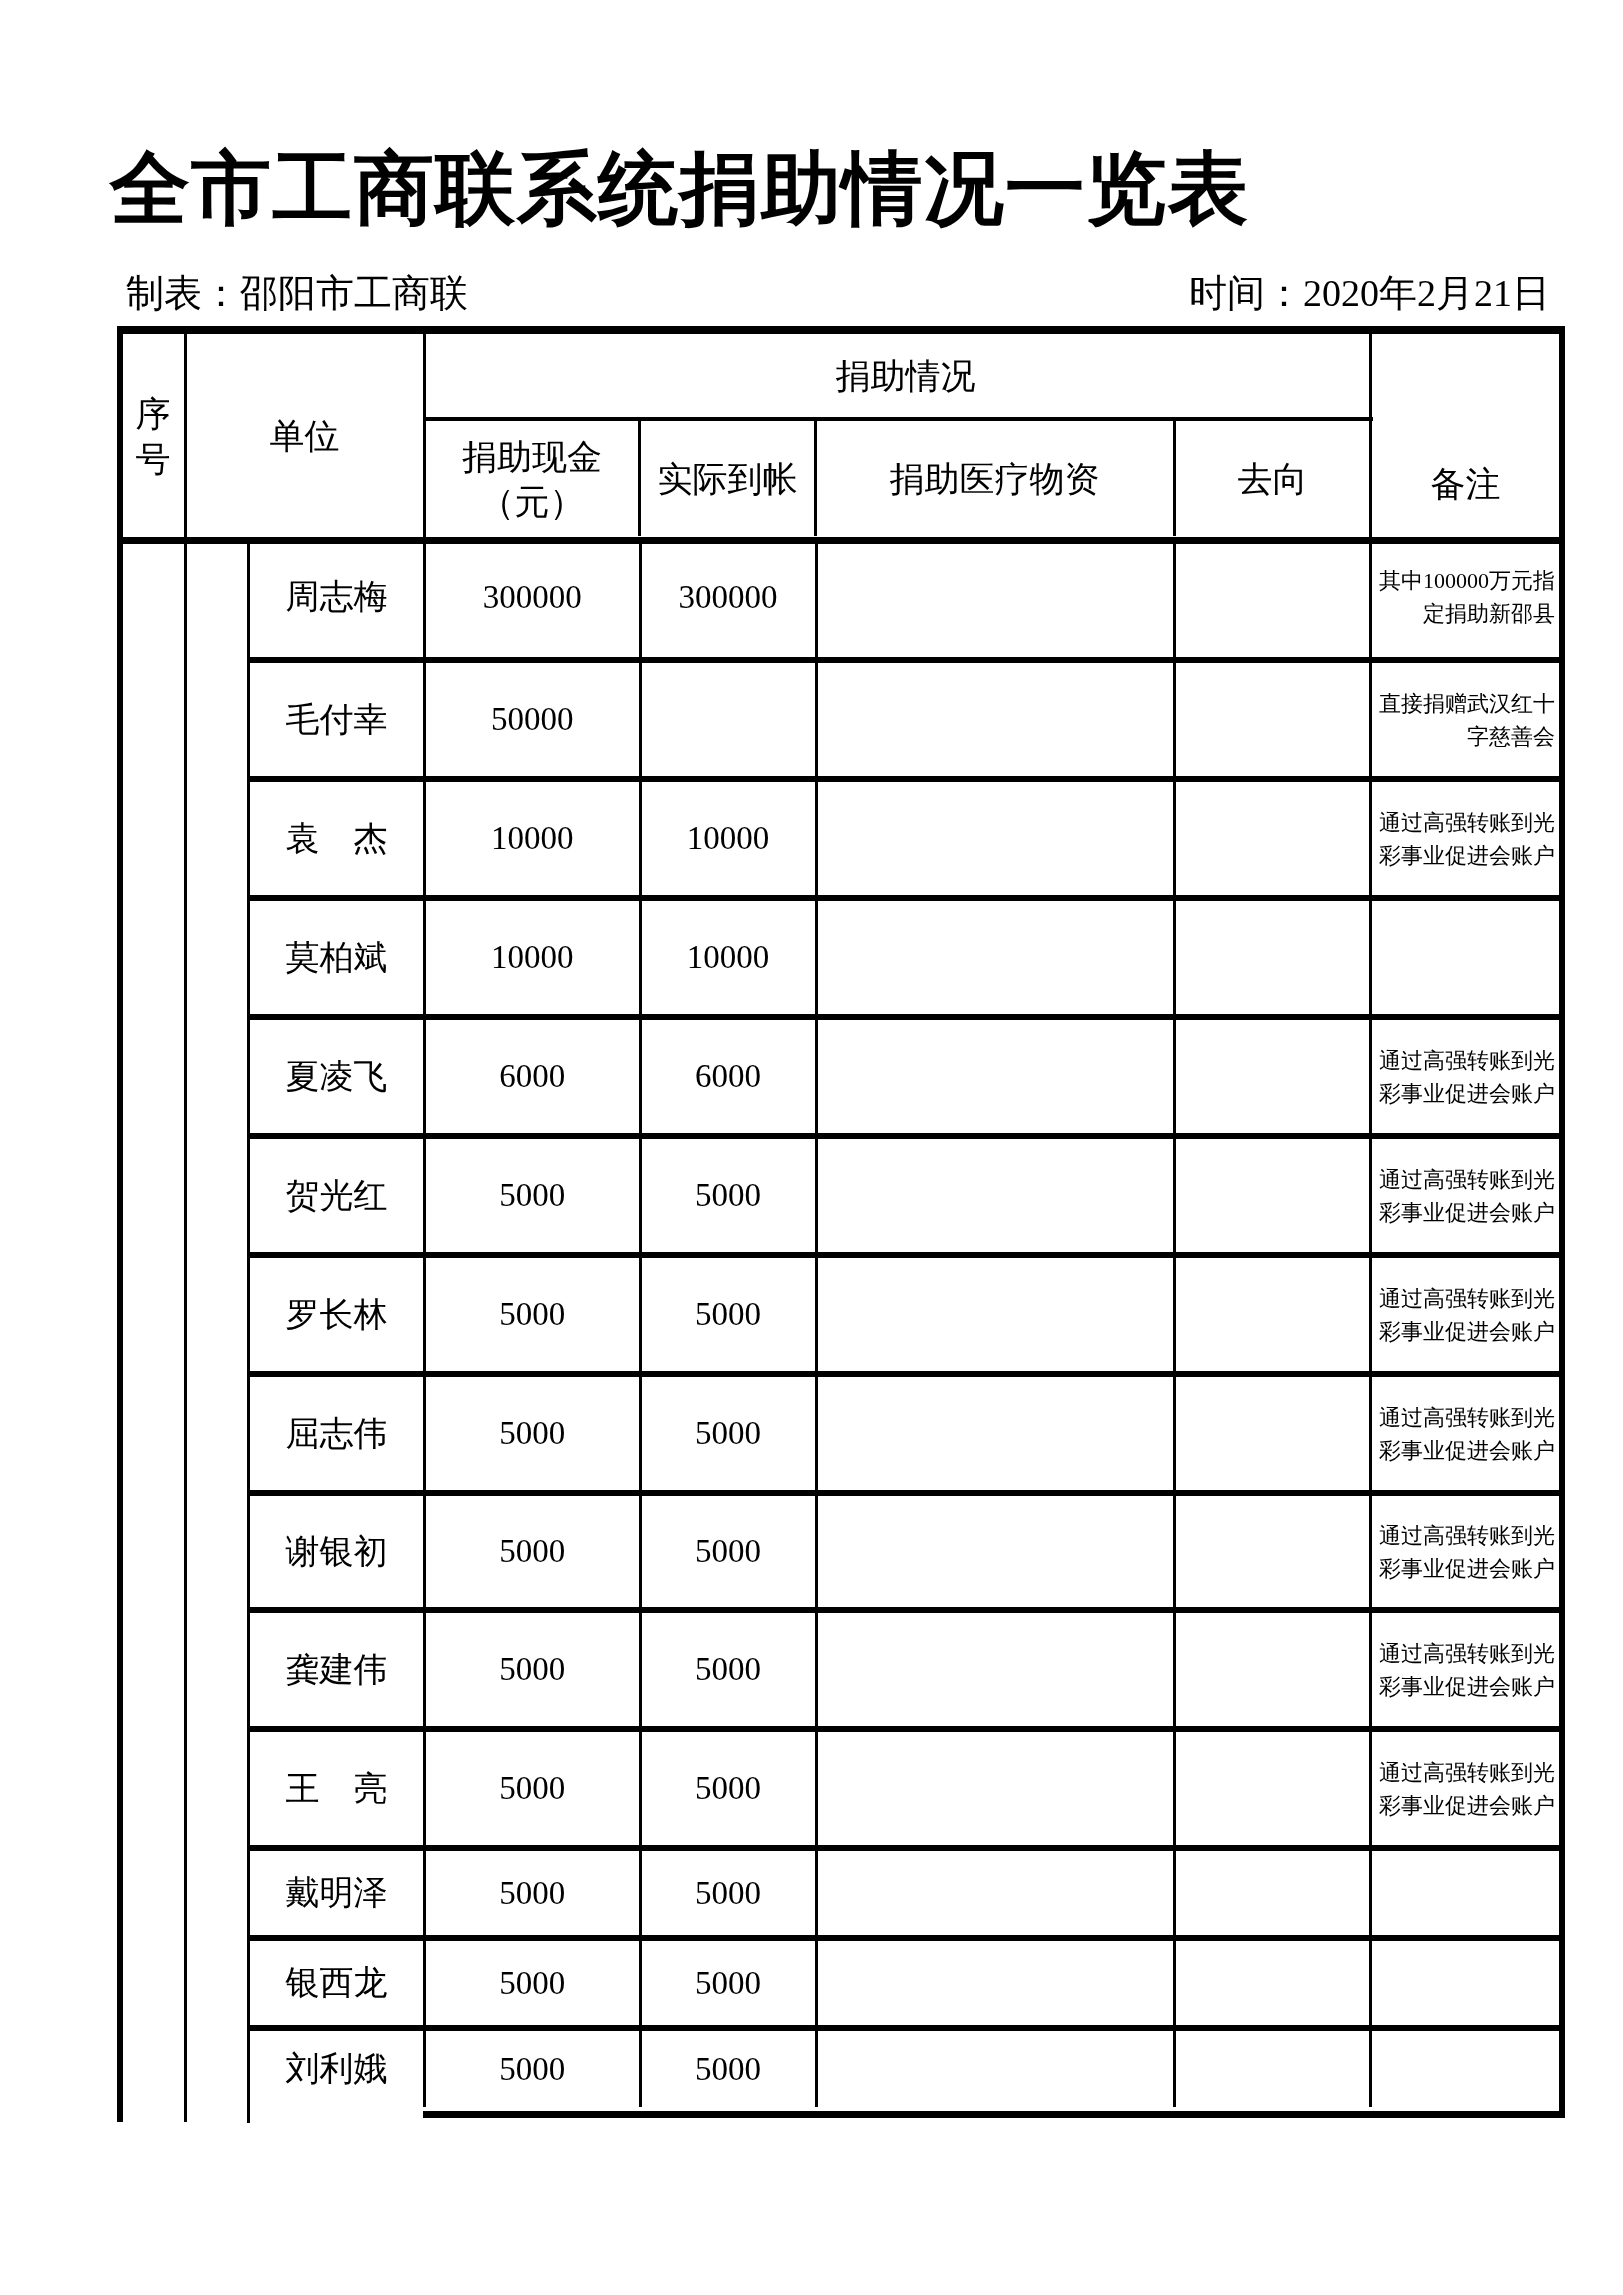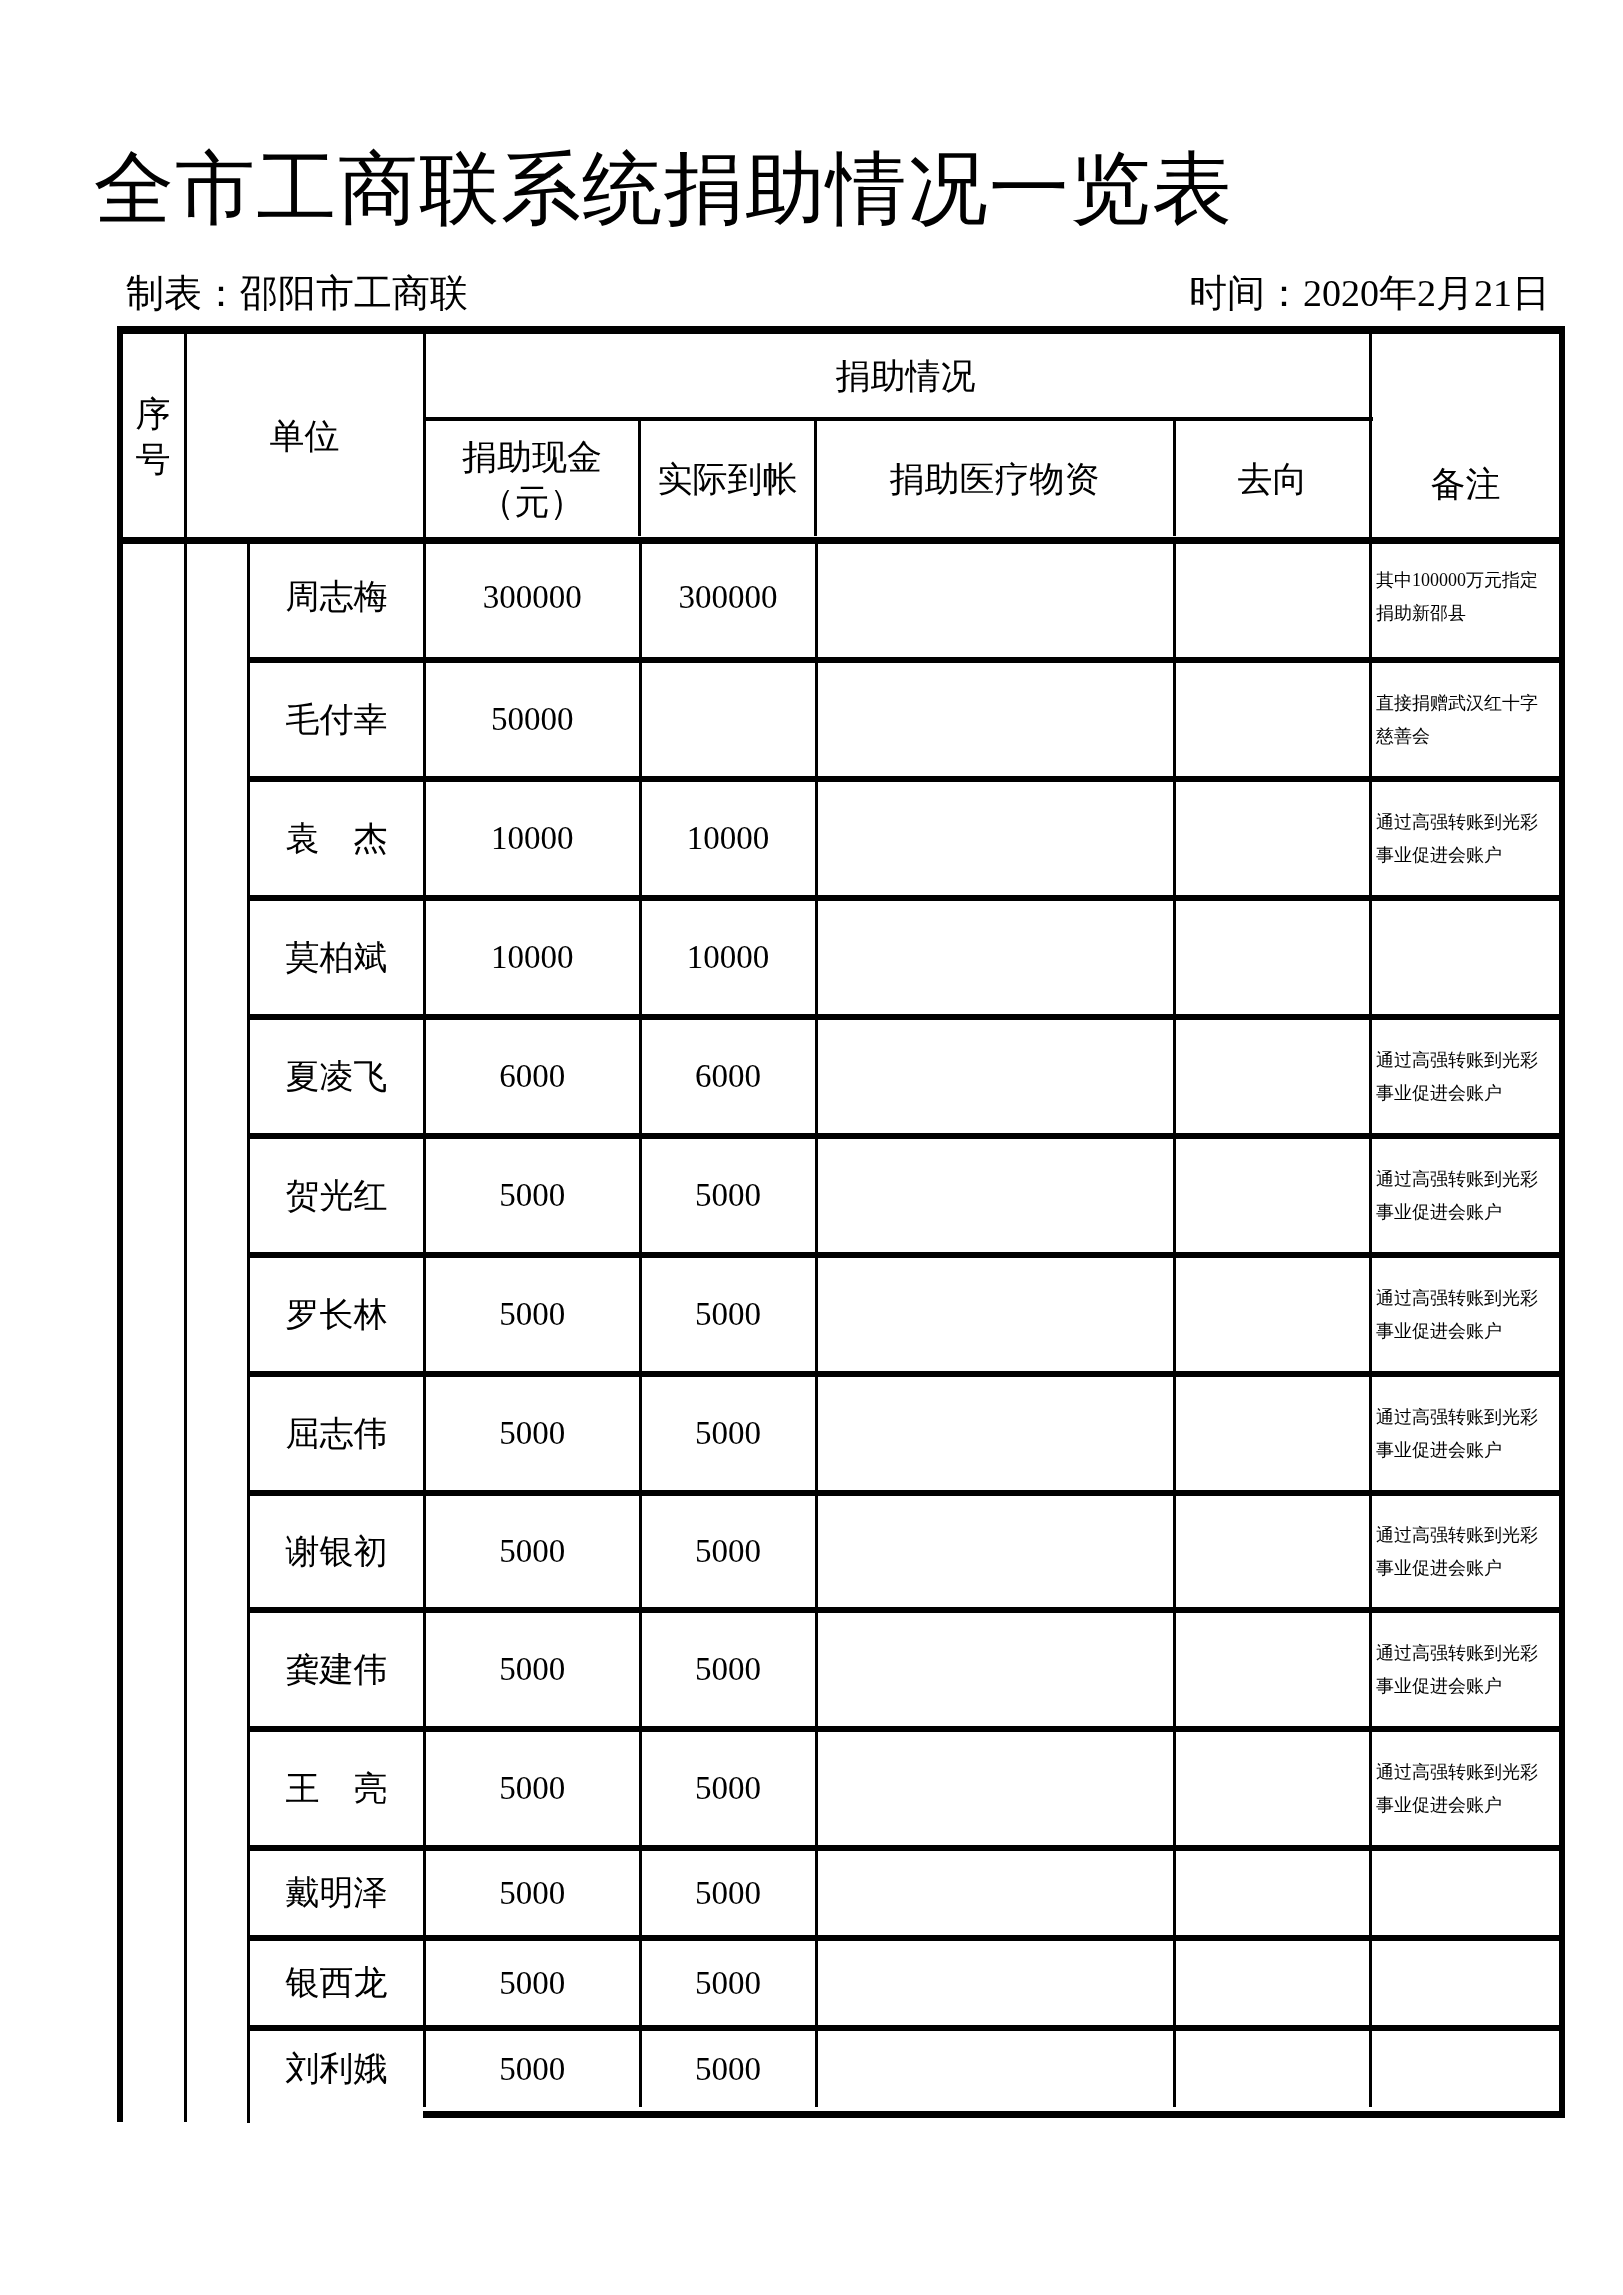--- a/index.html
+++ b/index.html
@@ -1,20 +1,20 @@
 <!DOCTYPE html>
 <html style="font-size:11px"><head>
 <meta charset="utf-8">
 <style>
   html,body{margin:0;padding:0;background:#ffffff;}
   body{width:1623px;height:2295px;position:relative;overflow:hidden;
        font-family:"Liberation Serif","DejaVu Serif",serif;color:#000;}
 
-  .doc-title{position:absolute;left:0;top:145px;width:1327px;text-align:center;
-             font-size:80px;line-height:89px;font-weight:normal;letter-spacing:1.4px;
+  .doc-title{position:absolute;left:16px;top:145px;width:1327px;text-align:center;
+             font-size:80px;line-height:89px;font-weight:bold;letter-spacing:1.4px;
              font-family:"Liberation Serif","DejaVu Serif",serif;}
 
   .meta{position:absolute;left:126px;top:271px;width:1436px;height:44px;font-size:38px;line-height:44px;}
   .meta-left{position:absolute;left:0;top:0;white-space:nowrap;}
   .meta-right{position:absolute;right:12px;top:0;white-space:nowrap;}
 
   .tbl{position:absolute;left:117px;top:326px;width:1448px;height:1811px;}
 
   
   .ln{position:absolute;background:#000;}
@@ -52,21 +52,21 @@
   .row{display:flex;box-sizing:border-box;border-bottom:6.8px solid #000;}
   .row.last{border-bottom:none;}
   .cell{box-sizing:border-box;border-right:3.4px solid #000;
         display:flex;align-items:center;justify-content:center;text-align:center;}
   .c-name{width:176px;font-size:34px;font-family:Liberation Mono, monospace;}
   .c-cash{width:216px;font-size:33px;}
   .c-recv{width:176px;font-size:33px;}
   .c-med{width:359px;}
   .c-dest{width:196px;}
   .c-remark{width:187px;border-right:none;}
-  .remark-text{width:179px;font-size:18px;line-height:33px;text-align:left;word-break:break-all;}
+  .remark-text{width:179px;font-size:22px;line-height:33px;text-align:right;word-break:break-all;}
 </style>
 </head>
 <body>
 
 <div>
 
   <div class="doc-title">全市工商联系统捐助情况一览表</div>
 
   <div class="meta">
     <div class="meta-left"><span>制表：</span><span>邵阳市工商联</span></div>

